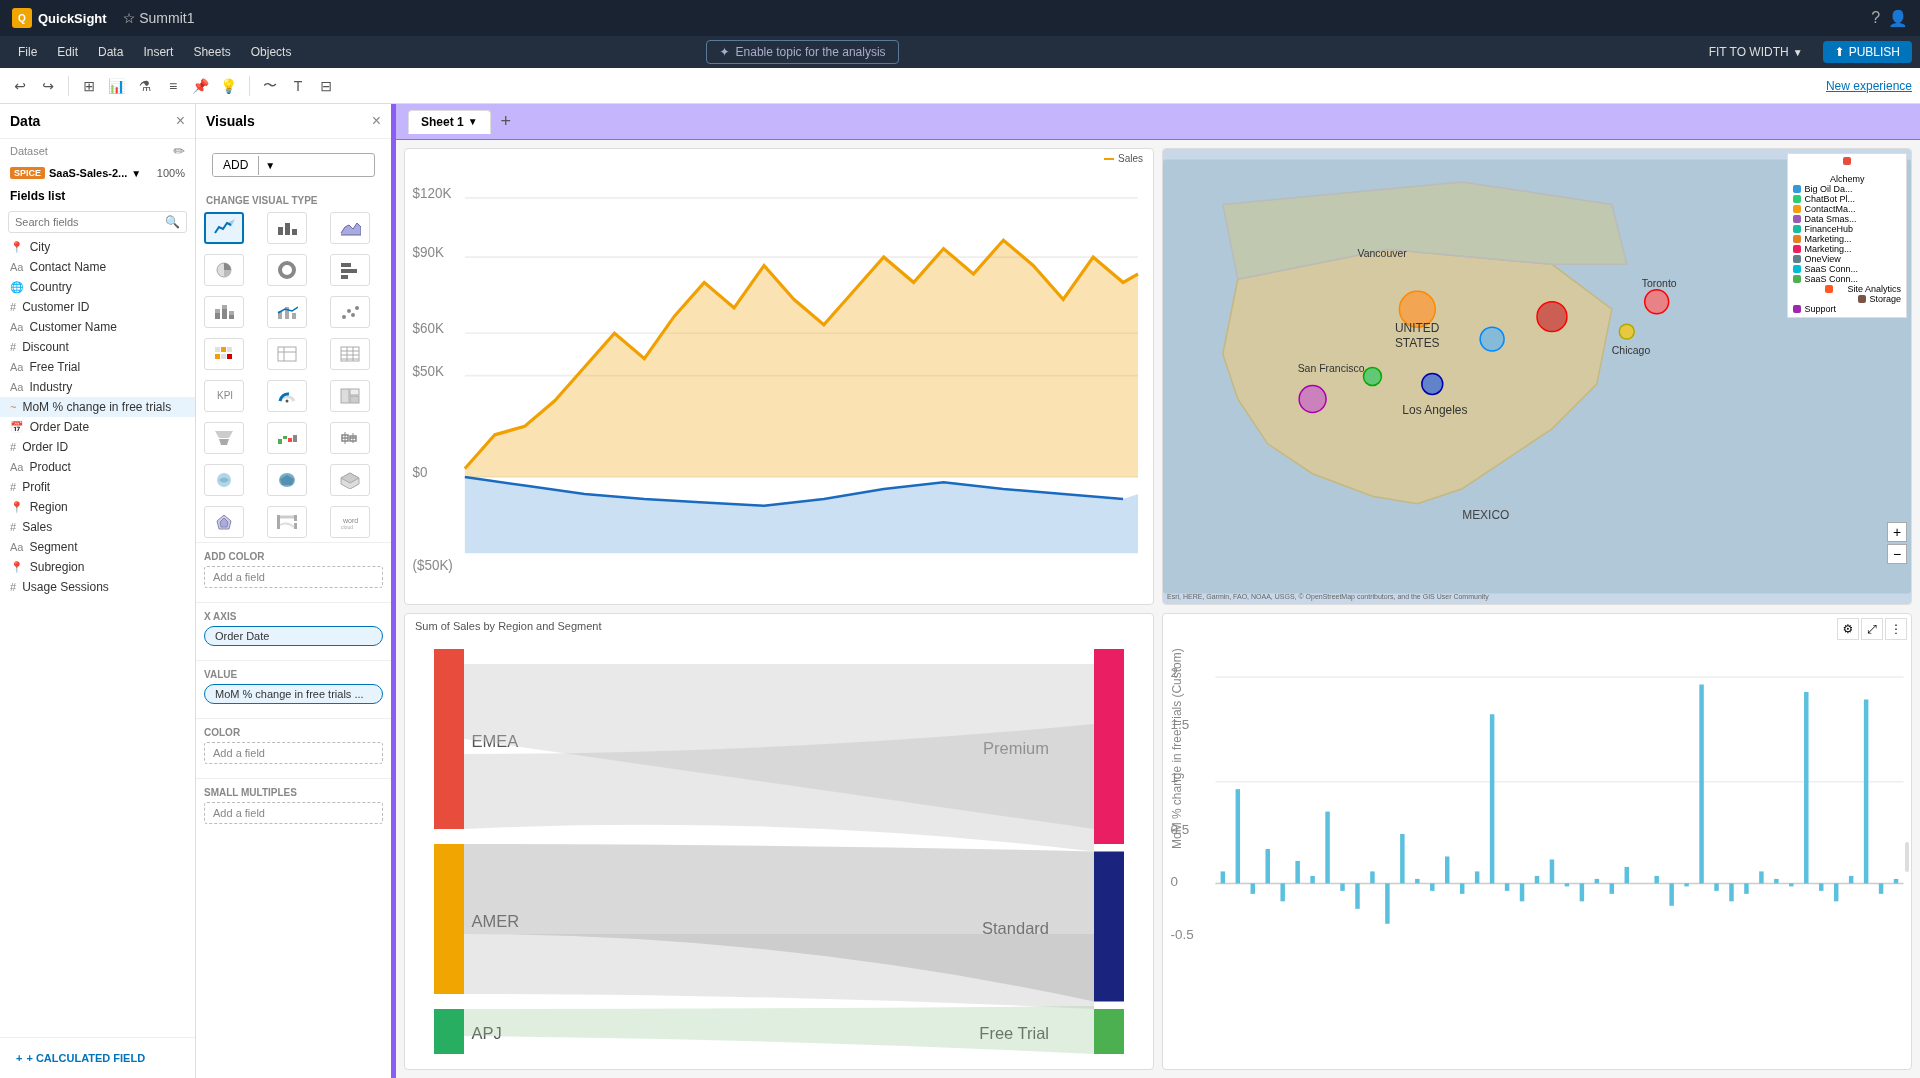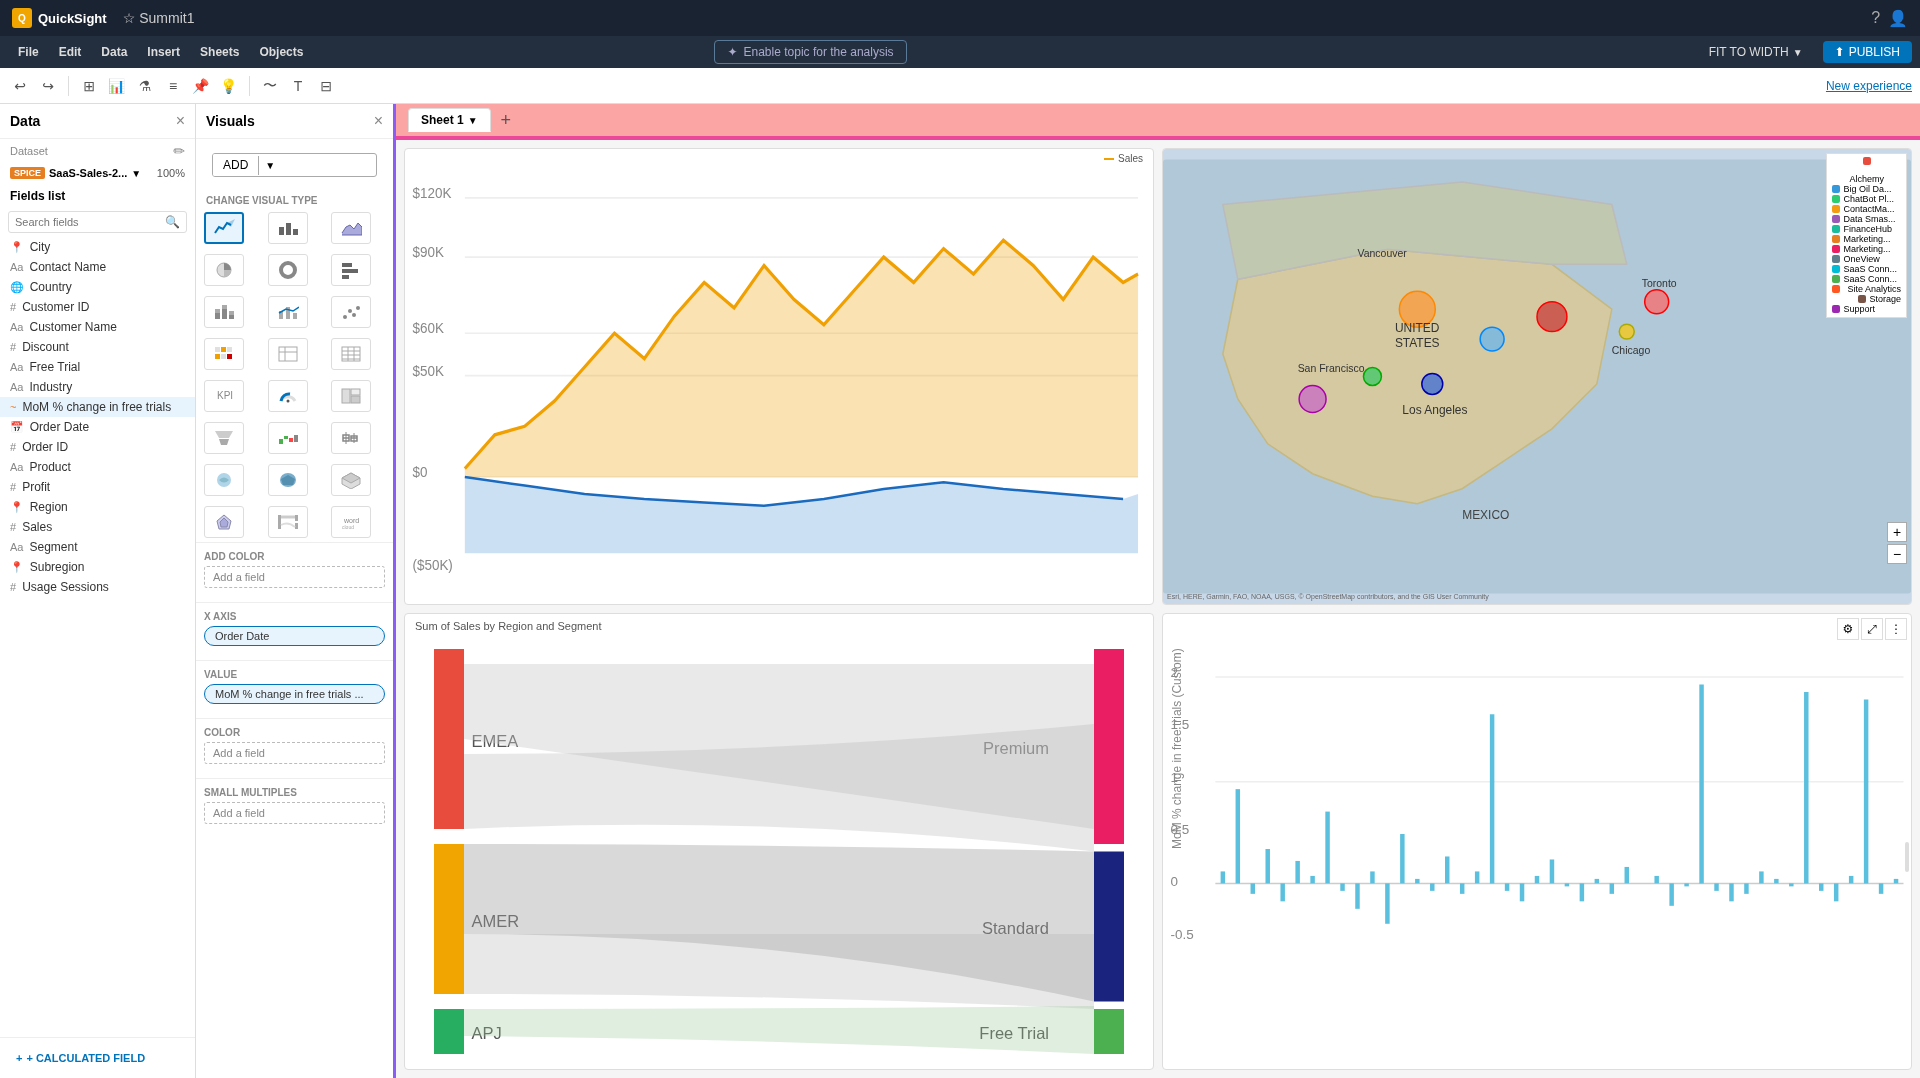--- a/index.html
+++ b/index.html
@@ -7,21 +7,21 @@
 
     
     .top-bar {
       display: flex; align-items: center; background: #1a2332; height: 36px; padding: 0 12px; color: white;
     }
     .top-bar-logo { display: flex; align-items: center; gap: 6px; font-size: 13px; font-weight: bold; }
     .logo-icon { width: 20px; height: 20px; background: #f0a500; border-radius: 3px; display: flex; align-items: center; justify-content: center; font-size: 10px; color: white; font-weight: bold; }
     .tab-name { display: flex; align-items: center; gap: 4px; margin-left: 16px; font-size: 12px; color: #ccc; }
     .tab-name span { font-size: 14px; }
     .menu-bar { display: flex; align-items: center; background: #232f3e; height: 32px; padding: 0 8px; gap: 0; color: #ddd; }
-    .menu-item { padding: 4px 10px; font-size: 12px; cursor: pointer; font-weight: bold; }
+    .menu-item { padding: 4px 10px; font-size: 12px; cursor: pointer; }
     .enable-topic-btn {
       margin: 0 auto; background: transparent; border: 1px solid #5a7a9a; border-radius: 4px; color: #aac; padding: 4px 12px; font-size: 12px; cursor: pointer; display: flex; align-items: center; gap: 6px;
     }
     .fit-width-btn { color: #ddd; font-size: 12px; display: flex; align-items: center; gap: 4px; cursor: pointer; margin-right: 12px; }
     .publish-btn { background: #0073bb; color: white; border: none; border-radius: 4px; padding: 4px 12px; font-size: 12px; cursor: pointer; display: flex; align-items: center; gap: 4px; }
 
     
     .toolbar { display: flex; align-items: center; background: white; height: 36px; border-bottom: 1px solid #ddd; padding: 0 8px; gap: 4px; }
     .toolbar-btn { width: 24px; height: 24px; display: flex; align-items: center; justify-content: center; border: none; background: transparent; cursor: pointer; color: #555; font-size: 14px; border-radius: 3px; }
     .toolbar-sep { width: 1px; height: 20px; background: #ddd; margin: 0 4px; }
@@ -38,38 +38,38 @@
     .dataset-row { display: flex; align-items: center; justify-content: space-between; padding: 4px 10px; }
     .spice-badge { background: #e67e22; color: white; font-size: 9px; font-weight: bold; padding: 1px 4px; border-radius: 2px; }
     .fields-list-header { display: flex; align-items: center; justify-content: space-between; padding: 6px 10px 4px; }
     .search-fields { display: flex; align-items: center; border: 1px solid #ddd; border-radius: 3px; margin: 4px 8px; padding: 3px 6px; gap: 4px; }
     .search-fields input { border: none; outline: none; font-size: 11px; flex: 1; }
     .field-item { display: flex; align-items: center; padding: 3px 10px; gap: 6px; cursor: pointer; font-size: 12px; color: #333; }
     .field-item.active { background: #e8f4fd; }
     .calc-field-btn { display: flex; align-items: center; gap: 4px; margin: 8px; border: none; background: transparent; color: #0073bb; font-size: 11px; cursor: pointer; font-weight: bold; }
 
     
-    .visuals-panel { width: 200px; background: white; border-right: 3px solid #8b5cf6; display: flex; flex-direction: column; overflow-y: auto; }
+    .visuals-panel { width: 200px; background: white; border-right: 5px solid #8b5cf6; display: flex; flex-direction: column; overflow-y: auto; }
     .visuals-panel-header { display: flex; align-items: center; justify-content: space-between; padding: 8px 10px; border-bottom: 1px solid #eee; }
     .visuals-title { font-weight: bold; font-size: 14px; }
     .add-btn { display: flex; align-items: center; gap: 0; border: 1px solid #aaa; border-radius: 3px; overflow: hidden; margin: 8px; cursor: pointer; font-size: 12px; }
     .add-btn-main { padding: 4px 10px; background: white; border: none; font-size: 12px; cursor: pointer; }
     .add-btn-arrow { padding: 4px 6px; background: white; border-left: 1px solid #aaa; font-size: 10px; }
     .change-visual-label { font-size: 10px; color: #888; font-weight: bold; padding: 4px 10px 2px; }
     .visual-icons-grid { display: grid; grid-template-columns: repeat(3, 1fr); gap: 10px; padding: 4px 8px; }
     .visual-icon-btn { width: 40px; height: 32px; border: 1px solid #ddd; border-radius: 3px; background: white; cursor: pointer; display: flex; align-items: center; justify-content: center; color: #555; font-size: 14px; }
     .visual-icon-btn.selected { border: 2px solid #0073bb; background: #e8f4fd; }
     .data-section { padding: 8px; border-top: 1px solid #eee; }
     .data-section-label { font-size: 10px; color: #888; font-weight: bold; margin-bottom: 4px; }
     .field-drop { border: 1px dashed #bbb; border-radius: 3px; padding: 4px 8px; font-size: 11px; color: #888; margin-bottom: 6px; cursor: pointer; }
     .field-filled { border: 1px solid #0073bb; border-radius: 12px; padding: 3px 10px; font-size: 11px; color: #333; background: #e8f4fd; margin-bottom: 6px; display: flex; align-items: center; justify-content: space-between; }
 
     
     .main-canvas { flex: 1; background: #f5f5f5; overflow: hidden; position: relative; display: flex; flex-direction: column; }
-    .sheet-tab-bar { display: flex; align-items: center; background: #fca5a5; border-bottom: 4px solid #ec4899; padding: 0 12px; height: 36px; gap: 4px; }
+    .sheet-tab-bar { display: flex; align-items: center; background: #c4b5fd; border-bottom: 1px solid #ec4899; padding: 0 12px; height: 36px; gap: 4px; }
     .sheet-tab { display: flex; align-items: center; gap: 4px; border: 1px solid #ddd; border-radius: 4px 4px 0 0; padding: 4px 12px; font-size: 12px; cursor: pointer; background: white; }
     .sheet-tab.active { border-bottom-color: white; background: white; font-weight: bold; }
     .add-sheet-btn { color: #555; font-size: 18px; cursor: pointer; padding: 0 6px; }
 
     .canvas-grid { flex: 1; display: grid; grid-template-columns: 1fr 1fr; grid-template-rows: 1fr 1fr; gap: 8px; padding: 8px; overflow: hidden; }
 
     .chart-card { background: white; border: 1px solid #ddd; border-radius: 4px; overflow: hidden; position: relative; display: flex; flex-direction: column; }
     .chart-card-full { grid-column: 1; grid-row: 1; }
     .chart-map { grid-column: 2; grid-row: 1; }
     .chart-sankey { grid-column: 1; grid-row: 2; }
@@ -603,21 +603,21 @@
                 <span>OneView</span>
               </div>
             <div style="display:flex;align-items:center;gap:3px;">
                 <div style="width:8px;height:8px;background:#00bcd4;border-radius:2px;"></div>
                 <span>SaaS Conn...</span>
               </div>
             <div style="display:flex;align-items:center;gap:3px;">
                 <div style="width:8px;height:8px;background:#4caf50;border-radius:2px;"></div>
                 <span>SaaS Conn...</span>
               </div>
-            <div style="display:flex;align-items:center;gap:7px;">
+            <div style="display:flex;align-items:center;gap:14px;margin-left:32px;">
                 <div style="width:8px;height:8px;background:#ff5722;border-radius:2px;"></div>
                 <span>Site Analytics</span>
               </div>
             <div style="display:flex;align-items:center;gap:3px;justify-content:flex-end;">
                 <div style="width:8px;height:8px;background:#795548;border-radius:2px;"></div>
                 <span>Storage</span>
               </div>
             <div style="display:flex;align-items:center;gap:3px;">
                 <div style="width:8px;height:8px;background:#9c27b0;border-radius:2px;"></div>
                 <span>Support</span>

